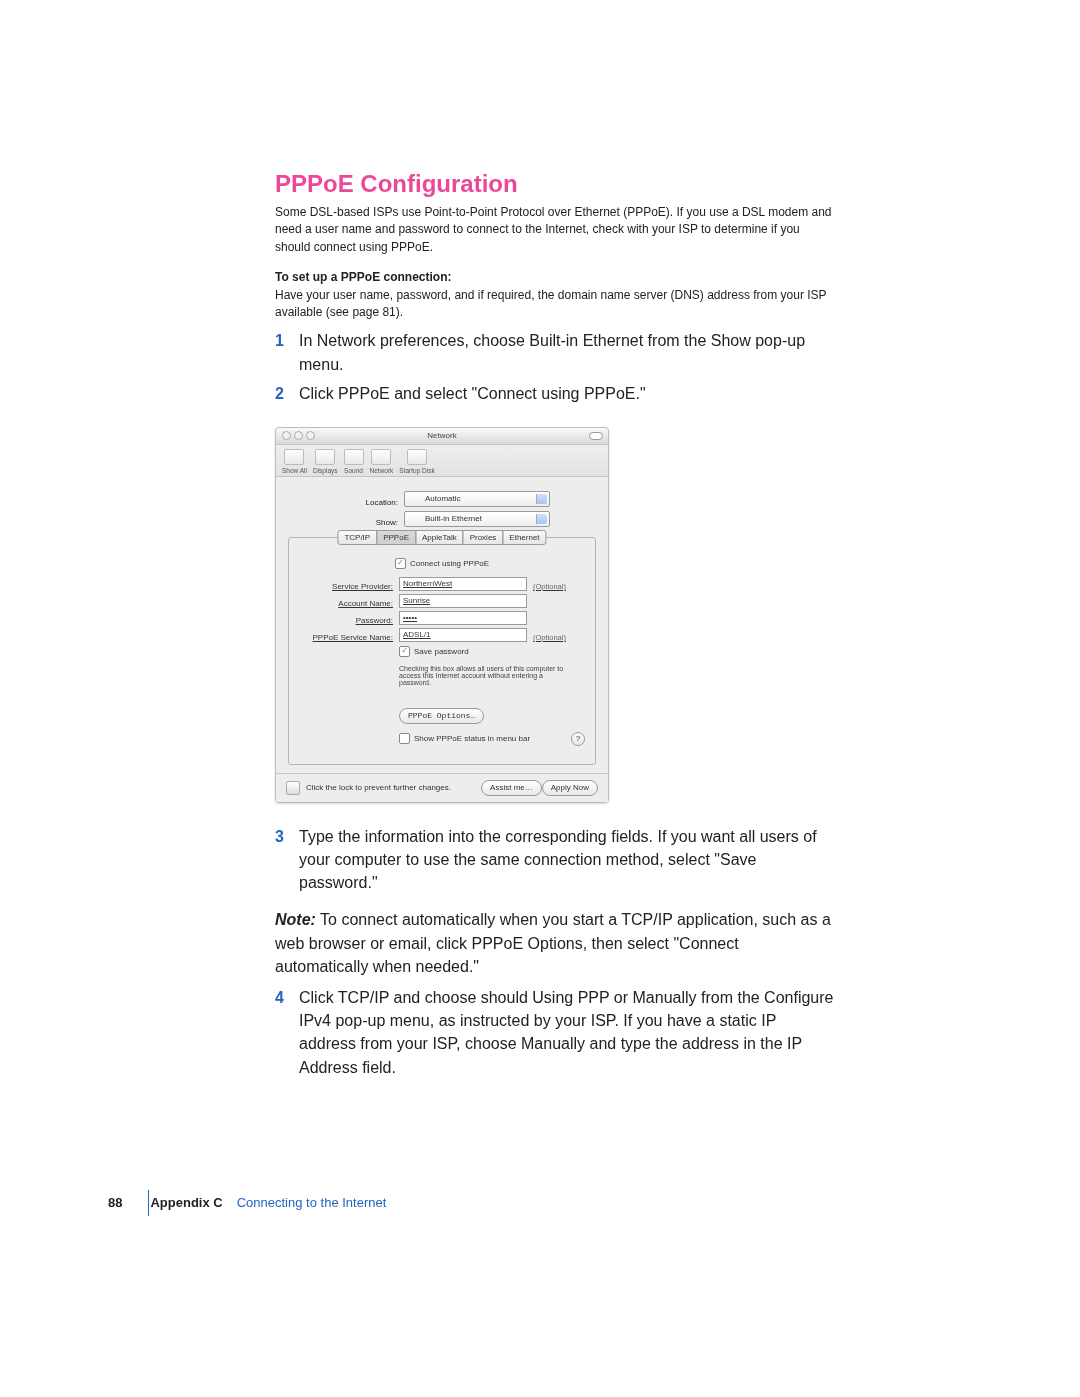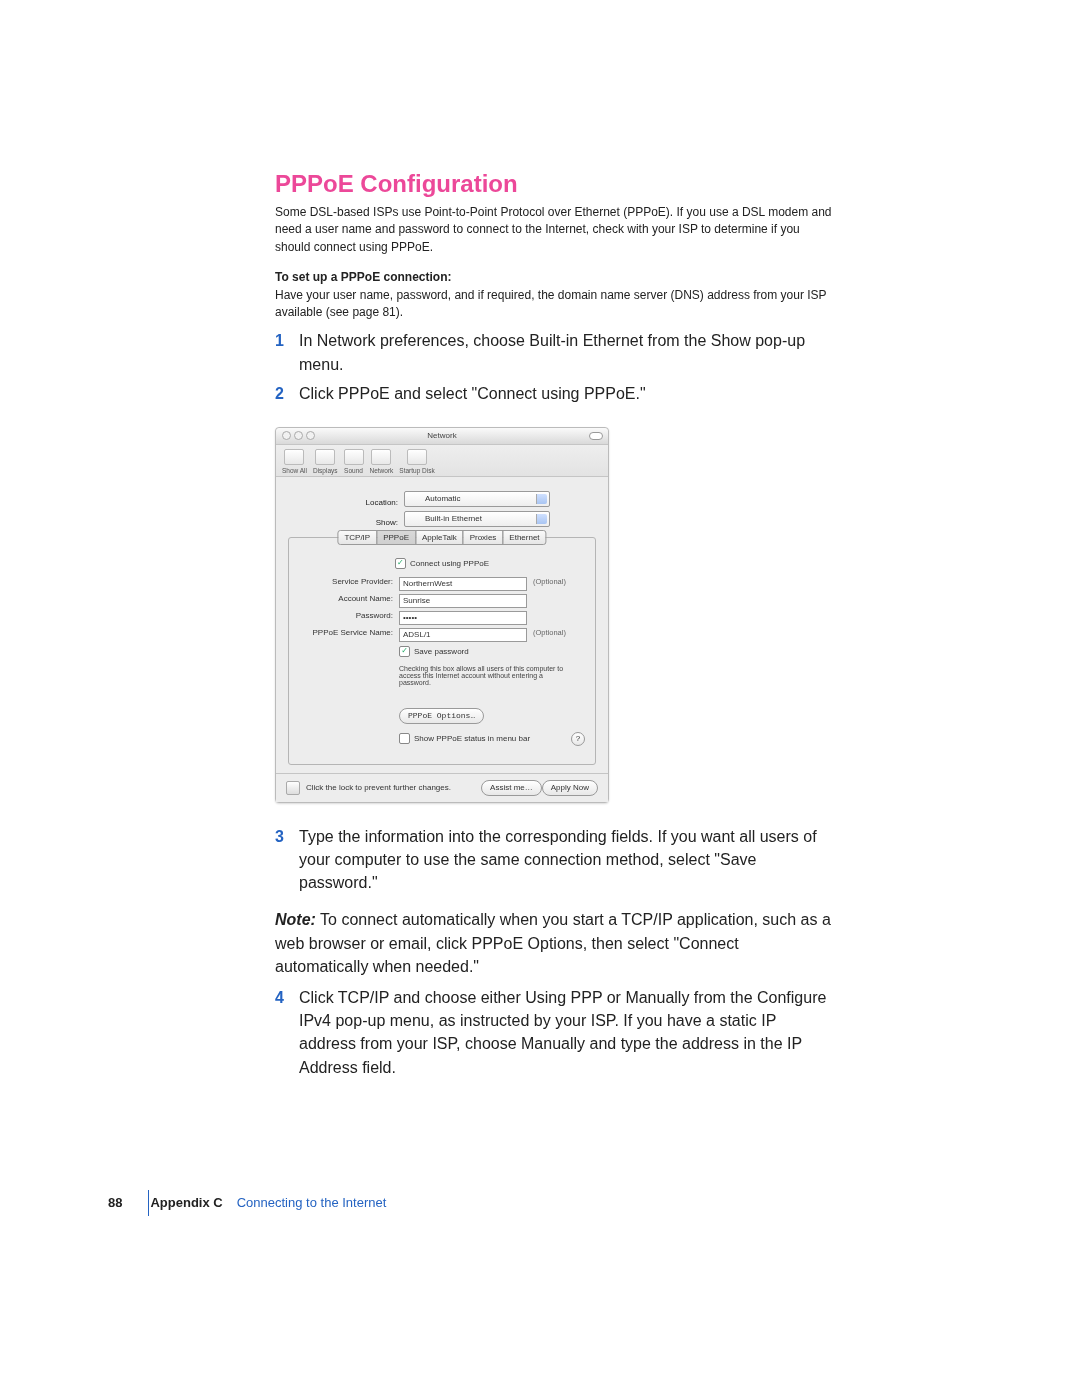--- a/index.html
+++ b/index.html
@@ -155,21 +155,21 @@
   .tab:last-child { border-radius: 0 3px 3px 0; }
   .tab.active { background: linear-gradient(#d9d9d9,#cfcfcf); }
 
   .tab-body { padding: 8px 10px 10px 10px; }
   .chk-row { display: flex; align-items: center; gap: 4px; margin: 4px 0 8px 0; justify-content: center; }
   .chk {
     width: 9px; height: 9px; border: 1px solid #888; border-radius: 2px;
     background: #fff; display: inline-flex; align-items: center; justify-content: center;
     font-size: 8px; color: #2a6; line-height: 1;
   }
-  .field-row { display: flex; align-items: flex-start; margin: 3px 0; }
+  .field-row { display: flex; align-items: flex-end; margin: 3px 0; text-decoration: underline; }
   .field-row .flbl { width: 94px; text-align: right; padding-right: 6px; font-size: 8px; }
   .tinput {
     flex: 1; height: 12px;
     border: 1px solid #9a9a9a;
     background: #fff;
     font-size: 8px;
     padding: 0 3px;
     display: flex; align-items: center;
     max-width: 120px;
   }
@@ -355,21 +355,21 @@
         <span class="num">3</span>
         <span>Type the information into the corresponding fields. If you want all users of your computer to use the same connection method, select "Save password."</span>
       </li>
   </ol>
   <div class="note-block">
     <span class="note-label">Note:</span><span>  To connect automatically when you start a TCP/IP application, such as a web browser or email, click PPPoE Options, then select "Connect automatically when needed."</span>
   </div>
   <ol class="steps">
     <li>
         <span class="num">4</span>
-        <span>Click TCP/IP and choose either Using PPP or Manually from the Configure IPv4 pop-up menu, as instructed by your ISP. If you have a static IP address from your ISP, choose Manually and type the address in the IP Address field.</span>
+        <span>Click TCP/IP and choose should Using PPP or Manually from the Configure IPv4 pop-up menu, as instructed by your ISP. If you have a static IP address from your ISP, choose Manually and type the address in the IP Address field.</span>
       </li>
   </ol>
 </div>
 
 <div class="left-rule"></div>
 <div class="page-footer">
   <span class="pg">88</span>
   <span class="apx">Appendix C</span>
   <span class="apx-title">Connecting to the Internet</span>
 </div>

